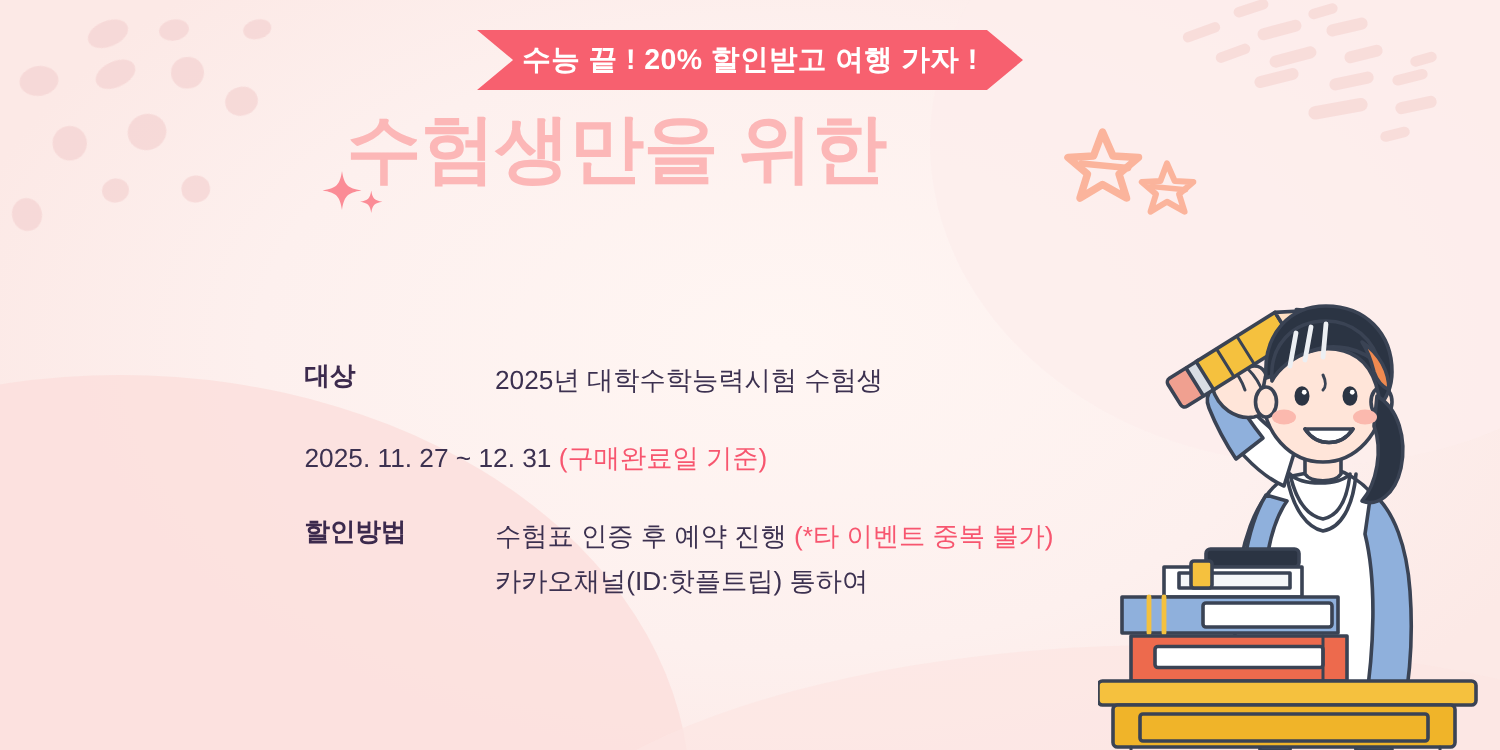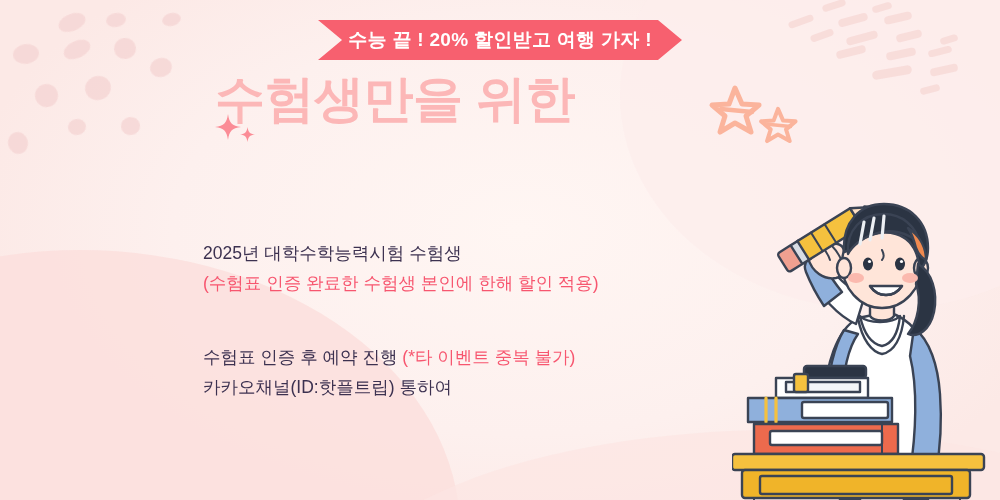--- a/index.html
+++ b/index.html
@@ -100,21 +100,21 @@
     font-size: 19px;
     font-weight: 700;
     letter-spacing: .3px;
     white-space: nowrap;
     padding-bottom: 1px;
   }
 
   
   .headline {
     position: absolute;
-    left: 0;
+    left: 16px;
     top: 70px;
     width: 790px;
     text-align: center;
   }
   .headline-line1 {
     color: #fcb7b7;
     font-size: 50px;
     font-weight: 800;
     letter-spacing: -.5px;
     line-height: 58px;
@@ -231,34 +231,38 @@
     <path d="M13 25 L44 28" stroke="#fbb49c" stroke-width="4.5" stroke-linecap="round"></path>
   </svg>
   <svg style="position:absolute;left:758px;top:106px;" width="40" height="38" viewBox="0 0 54 52">
     <path d="M27 4 L34 20 L51 21 L38 32 L43 48 L27 39 L12 48 L17 32 L4 21 L21 20 Z" fill="none" stroke="#fbb49c" stroke-width="5.5" stroke-linejoin="round"></path>
     <path d="M13 25 L44 28" stroke="#fbb49c" stroke-width="5" stroke-linecap="round"></path>
   </svg>
 
   <div class="details">
 
     <div class="row">
+      <div class="row-label">대상</div>
       <div class="row-values">
         <div class="val-line">
           <span class="val-main">2025년 대학수학능력시험 수험생</span><span class="val-accent"></span>
         </div>
+      </div>
+    </div>
+
+    <div class="row">
+      <div class="row-values">
         <div class="val-line">
-          <span class="val-main"></span><span class="val-accent">(수험표 인증 완료한 수험생 본인에 한해 할인 적용)</span>
+          <span class="val-main">2025. 11. 27 ~ 12. 31 </span><span class="val-accent">(구매완료일 기준)</span>
         </div>
       </div>
     </div>
 
     <div class="row">
-    </div>
-
-    <div class="row">
+      <div class="row-label">할인방법</div>
       <div class="row-values">
         <div class="val-line">
           <span class="val-main">수험표 인증 후 예약 진행 </span><span class="val-accent">(*타 이벤트 중복 불가)</span>
         </div>
         <div class="val-line">
           <span class="val-main">카카오채널(ID:핫플트립) 통하여</span><span class="val-accent"></span>
         </div>
       </div>
     </div>
 

